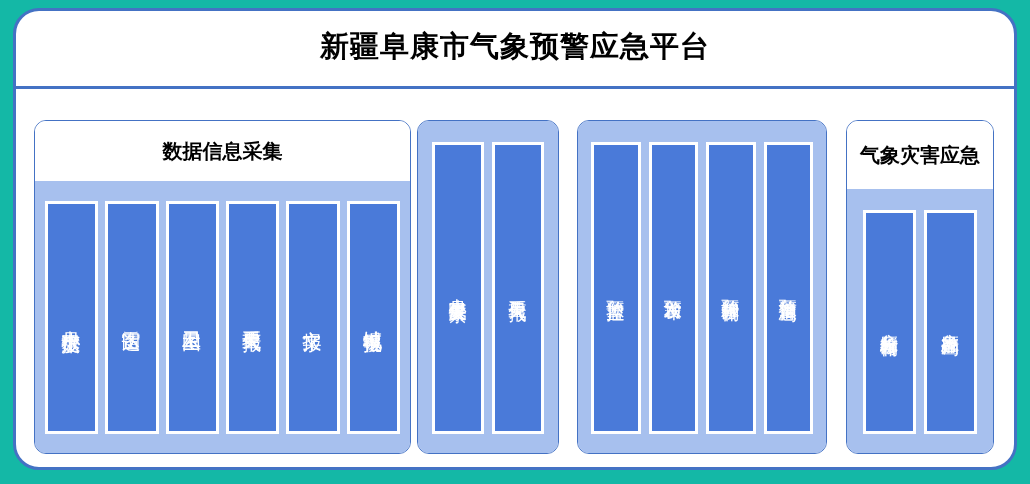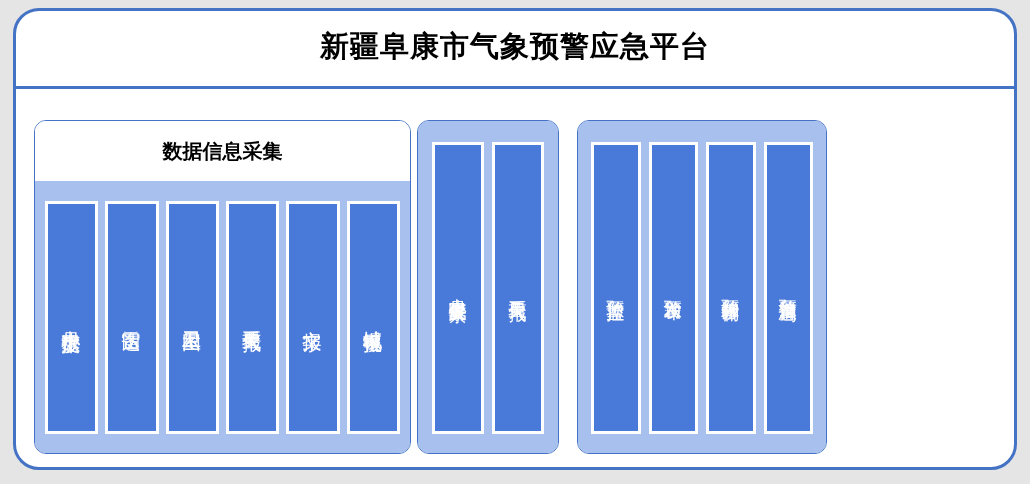--- a/index.html
+++ b/index.html
@@ -12,21 +12,21 @@
     width: 1030px;
     height: 484px;
     font-family: "DejaVu Sans", "Liberation Sans", sans-serif;
     overflow: hidden;
   }
 
   .canvas {
     position: relative;
     width: 1030px;
     height: 484px;
-    background: #e5e5e5;
+    background: #14b8a6;
   }
 
   
   .platform-frame {
     position: absolute;
     left: 13px;
     top: 8px;
     width: 1004px;
     height: 462px;
     box-sizing: border-box;
@@ -203,15 +203,26 @@
         </div>
         <div class="item">
           <span class="item-label">预警分析制作</span>
         </div>
         <div class="item">
           <span class="item-label">预警信息查询</span>
         </div>
       </div>
     </div>
 
+    <div class="panel" id="panel-3">
+      <div class="panel-title">气象灾害应急</div>
+      <div class="panel-body">
+        <div class="item">
+          <span class="item-label">应急分析与制作</span>
+        </div>
+        <div class="item">
+          <span class="item-label">应急产品查询</span>
+        </div>
+      </div>
+    </div>
 
   </div>
 </div>
 
 </body></html>

